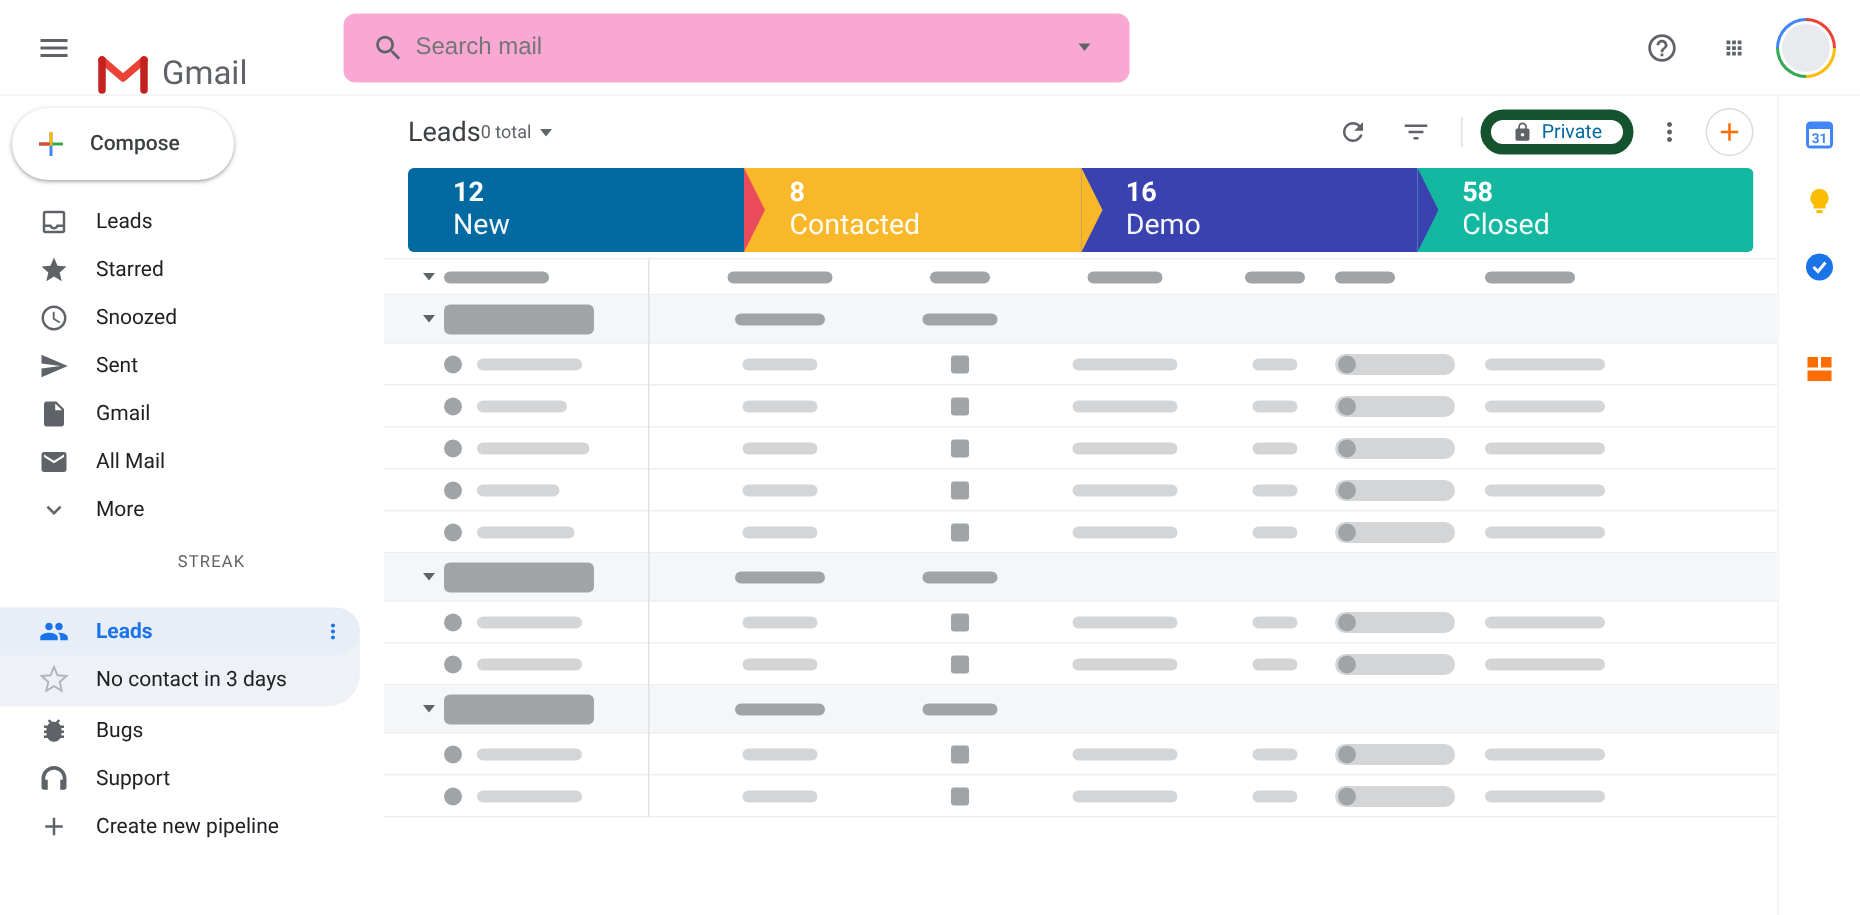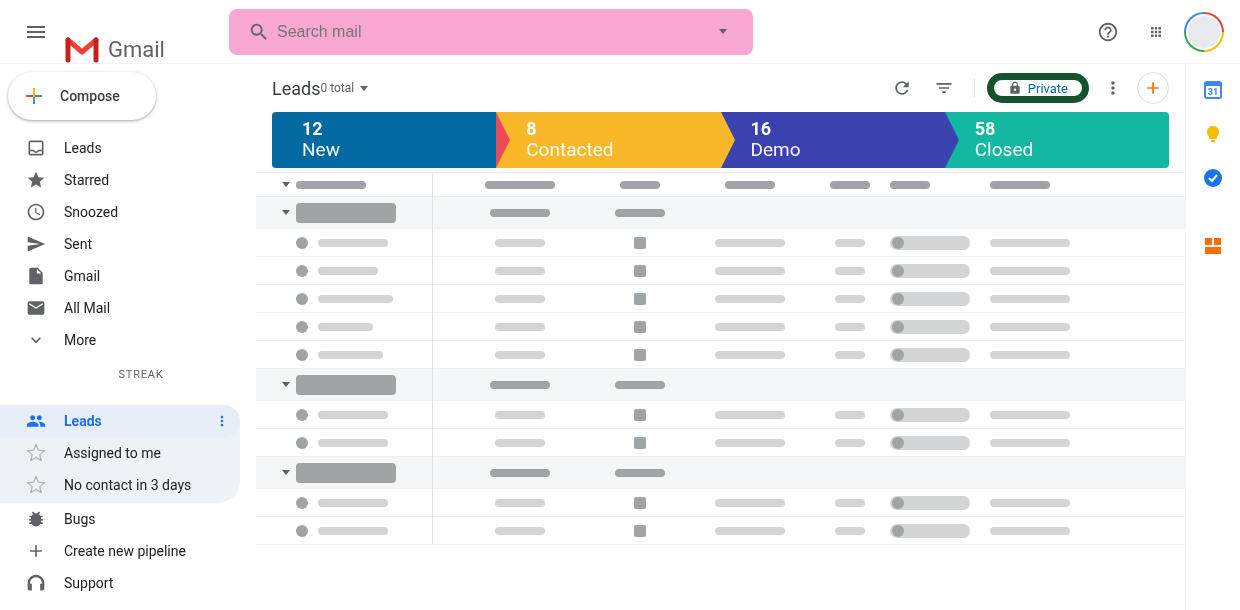--- a/index.html
+++ b/index.html
@@ -219,55 +219,47 @@
               <path fill="#1a73e8" d="M12 8c1.1 0 2-.9 2-2s-.9-2-2-2-2 .9-2 2 .9 2 2 2zm0 2c-1.1 0-2 .9-2 2s.9 2 2 2 2-.9 2-2-.9-2-2-2zm0 6c-1.1 0-2 .9-2 2s.9 2 2 2 2-.9 2-2-.9-2-2-2z"></path>
             </svg>
           </span>
       </div>
       <div class="nav-item starred-outline">
         <span class="nav-icon">
             <svg width="20" height="20" viewBox="0 0 24 24">
               <path d="M12 17.27L18.18 21l-1.64-7.03L22 9.24l-7.19-.61L12 2 9.19 8.63 2 9.24l5.46 4.73L5.82 21z"></path>
             </svg>
           </span>
-        <span>Assigned to me</span>
-      </div>
-      <div class="nav-item starred-outline">
-        <span class="nav-icon">
-            <svg width="20" height="20" viewBox="0 0 24 24">
-              <path d="M12 17.27L18.18 21l-1.64-7.03L22 9.24l-7.19-.61L12 2 9.19 8.63 2 9.24l5.46 4.73L5.82 21z"></path>
-            </svg>
-          </span>
         <span>No contact in 3 days</span>
       </div>
     </div>
 
     <div class="nav-item">
       <span class="nav-icon">
           <svg width="20" height="20" viewBox="0 0 24 24">
             <path d="M20 8h-2.81c-.45-.78-1.07-1.45-1.82-1.96L17 4.41 15.59 3l-2.17 2.17C12.96 5.06 12.49 5 12 5s-.96.06-1.41.17L8.41 3 7 4.41l1.62 1.63C7.88 6.55 7.26 7.22 6.81 8H4v2h2.09c-.05.33-.09.66-.09 1v1H4v2h2v1c0 .34.04.67.09 1H4v2h2.81c1.04 1.79 2.97 3 5.19 3s4.15-1.21 5.19-3H20v-2h-2.09c.05-.33.09-.66.09-1v-1h2v-2h-2v-1c0-.34-.04-.67-.09-1H20V8z"></path>
           </svg>
         </span>
       <span>Bugs</span>
     </div>
     <div class="nav-item">
       <span class="nav-icon">
           <svg width="20" height="20" viewBox="0 0 24 24">
+            <path d="M12 2C6.48 2 2 6.48 2 12v7c0 1.1.9 2 2 2h3v-8H5v-1c0-3.87 3.13-7 7-7s7 3.13 7 7v1h-2v8h3c1.1 0 2-.9 2-2v-7c0-5.52-4.48-10-10-10z"></path>
+          </svg>
+        </span>
+      <span>Support</span>
+    </div>
+    <div class="nav-item">
+      <span class="nav-icon">
+          <svg width="20" height="20" viewBox="0 0 24 24">
             <path d="M19 13h-6v6h-2v-6H5v-2h6V5h2v6h6v2z"></path>
           </svg>
         </span>
       <span>Create new pipeline</span>
-    </div>
-    <div class="nav-item">
-      <span class="nav-icon">
-          <svg width="20" height="20" viewBox="0 0 24 24">
-            <path d="M12 2C6.48 2 2 6.48 2 12v7c0 1.1.9 2 2 2h3v-8H5v-1c0-3.87 3.13-7 7-7s7 3.13 7 7v1h-2v8h3c1.1 0 2-.9 2-2v-7c0-5.52-4.48-10-10-10z"></path>
-          </svg>
-        </span>
-      <span>Support</span>
     </div>
   </div>
 
   <div class="main">
     <div class="main-header">
       <span class="pipeline-title">Leads</span>
       <span class="pipeline-count">
         <span>0 total</span>
         <span class="chev"></span>
       </span>

